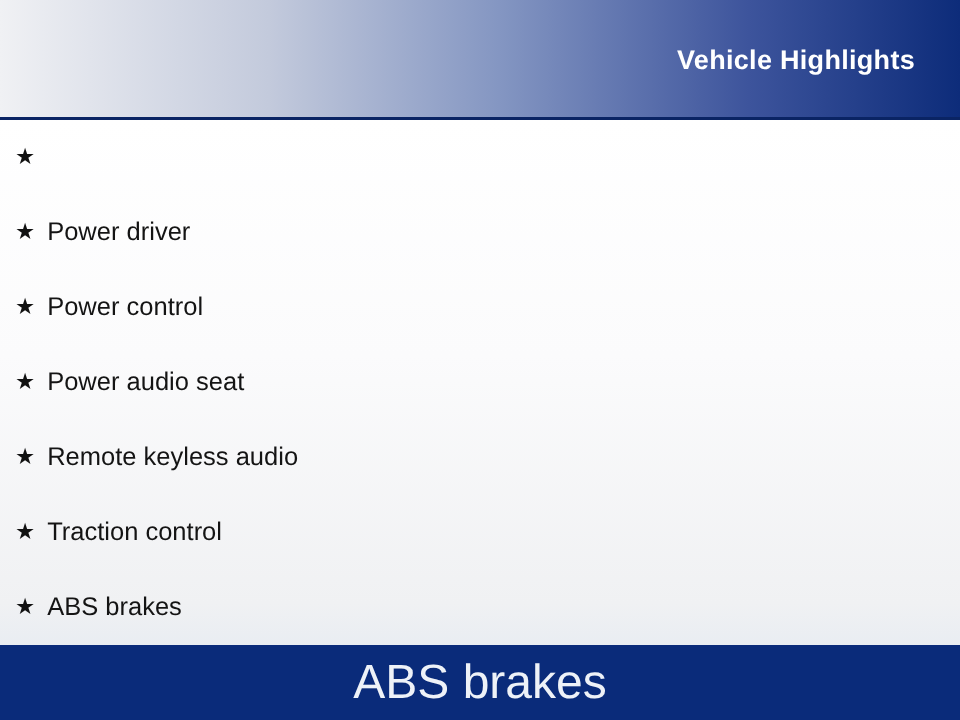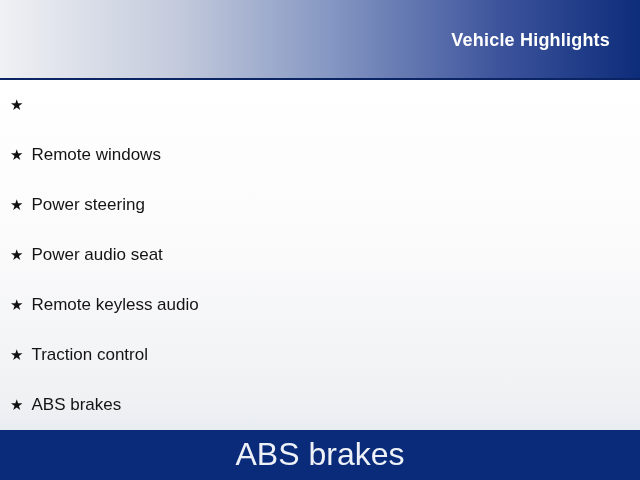--- a/index.html
+++ b/index.html
@@ -97,25 +97,25 @@
   <div class="header">
     <span class="header-title">Vehicle Highlights</span>
   </div>
 
   <ul class="content" id="features-list">
       <li class="feature-item">
         <span class="star-icon">★</span>
       </li>
       <li class="feature-item">
         <span class="star-icon">★</span>
-        <span class="feature-label">Remote windows</span>
+        <span class="feature-label">Power driver</span>
       </li>
       <li class="feature-item">
         <span class="star-icon">★</span>
-        <span class="feature-label">Power steering</span>
+        <span class="feature-label">Power control</span>
       </li>
       <li class="feature-item">
         <span class="star-icon">★</span>
         <span class="feature-label">Power audio seat</span>
       </li>
       <li class="feature-item">
         <span class="star-icon">★</span>
         <span class="feature-label">Remote keyless audio</span>
       </li>
       <li class="feature-item">

